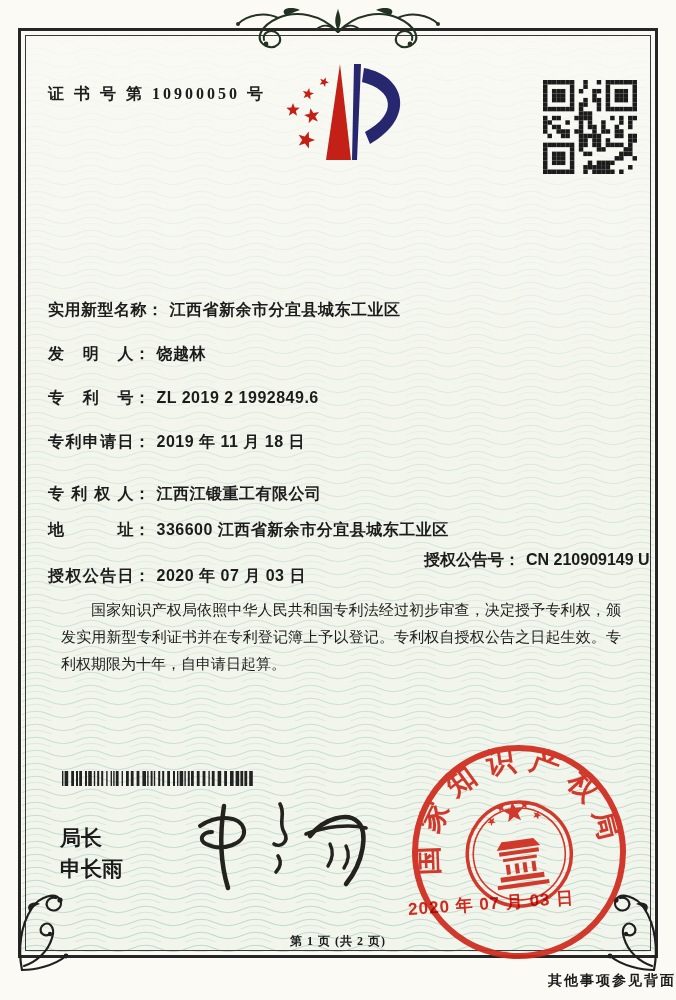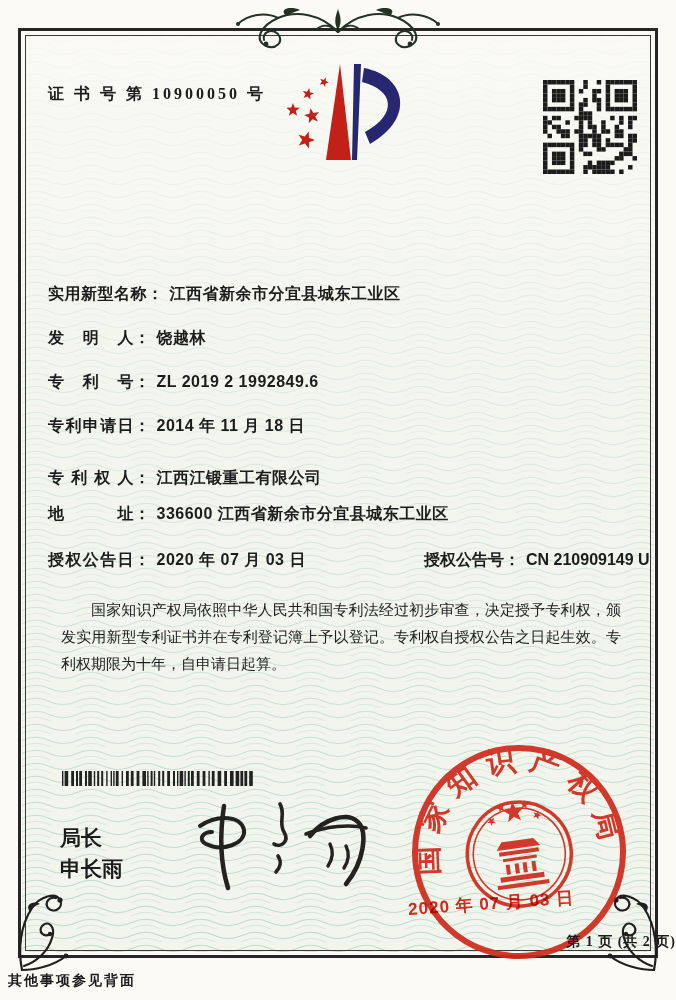--- a/index.html
+++ b/index.html
@@ -32,21 +32,21 @@
   .title{
     position:absolute;left:0;right:0;top:190px;text-align:center;
     font-size:37px;font-weight:bold;letter-spacing:11px;
     font-family:"Liberation Serif","DejaVu Serif",serif;
   }
 
   .fields{position:absolute;left:48px;top:284px;right:40px;}
   .field{position:absolute;left:0;white-space:nowrap;
     font-family:"Liberation Sans","DejaVu Sans",sans-serif;
     font-size:16px;font-weight:600;letter-spacing:0.5px;}
-  .flabel{display:inline-block;min-width:86px;text-align-last:justify;text-justify:inter-character;vertical-align:bottom;}
+  .flabel{display:inline-block;min-width:86px;text-align-last:justify;text-justify:inter-character;vertical-align:bottom;margin-top:16px;}
   .fcolon{display:inline-block;margin-right:6px;}
   .field-col2{position:absolute;left:337px;white-space:nowrap;
     font-family:"Liberation Sans","DejaVu Sans",sans-serif;
     font-size:16px;font-weight:600;margin-left:39px;}
 
   .paragraphs{position:absolute;left:48px;right:42px;top:584px;
     font-size:15px;line-height:27px;text-align:justify;}
   .paragraphs p{margin:13px;text-indent:2em;}
 
   .barcode{position:absolute;left:62px;top:771px;width:192px;height:15px;}
@@ -55,22 +55,22 @@
     font-family:"Liberation Sans","DejaVu Sans",sans-serif;
     font-size:21px;font-weight:700;line-height:31px;}
   .signature{position:absolute;left:178px;top:792px;width:215px;height:105px;}
 
   .seal{position:absolute;left:403px;top:736px;width:232px;height:232px;opacity:0.93;mix-blend-mode:multiply;}
   .seal-date{position:absolute;left:408px;top:892px;width:170px;
     color:#cf2a1d;font-size:17px;font-weight:700;white-space:nowrap;
     font-family:"Liberation Sans","DejaVu Sans",sans-serif;
     transform:rotate(-4deg);letter-spacing:1px;z-index:5;mix-blend-mode:multiply;}
 
-  .page-indicator{position:absolute;left:0;right:0;top:933px;text-align:right;font-size:14px;letter-spacing:1px;font-weight:600;}
-  .footer-note{position:absolute;left:0;right:0;top:972px;text-align:left;font-size:14px;letter-spacing:2px;font-weight:600;padding-left:8px;}
+  .page-indicator{position:absolute;left:0;right:0;top:933px;text-align:center;font-size:12px;letter-spacing:1px;font-weight:600;}
+  .footer-note{position:absolute;left:16px;right:0;top:972px;text-align:right;font-size:14px;letter-spacing:2px;font-weight:600;padding-left:8px;}
 </style>
 </head>
 <body>
 
 <div class="certificate">
 
   <svg class="guilloche" xmlns="http://www.w3.org/2000/svg">
     <defs>
       <pattern id="waves" width="110" height="13" patternUnits="userSpaceOnUse">
         <path d="M0 6.5 Q 13.75 0, 27.5 6.5 T 55 6.5 T 82.5 6.5 T 110 6.5" fill="none" stroke="#b9d6c8" stroke-width="1.1"></path>
@@ -378,21 +378,21 @@
       <div class="field" style="top:0px">
         <span class="flabel">实用新型名称</span><span class="fcolon">：</span><span>江西省新余市分宜县城东工业区</span>
       </div>
       <div class="field" style="top:44px">
         <span class="flabel">发明人</span><span class="fcolon">：</span><span>饶越林</span>
       </div>
       <div class="field" style="top:88px">
         <span class="flabel">专利号</span><span class="fcolon">：</span><span>ZL 2019 2 1992849.6</span>
       </div>
       <div class="field" style="top:132px">
-        <span class="flabel">专利申请日</span><span class="fcolon">：</span><span>2014 年 11 月 18 日</span>
+        <span class="flabel">专利申请日</span><span class="fcolon">：</span><span>2019 年 11 月 18 日</span>
       </div>
       <div class="field" style="top:184px">
         <span class="flabel">专利权人</span><span class="fcolon">：</span><span>江西江锻重工有限公司</span>
       </div>
       <div class="field" style="top:220px">
         <span class="flabel">地址</span><span class="fcolon">：</span><span>336600 江西省新余市分宜县城东工业区</span>
       </div>
       <div class="field" style="top:266px">
         <span class="flabel">授权公告日</span><span class="fcolon">：</span><span>2020 年 07 月 03 日</span>
       </div>

